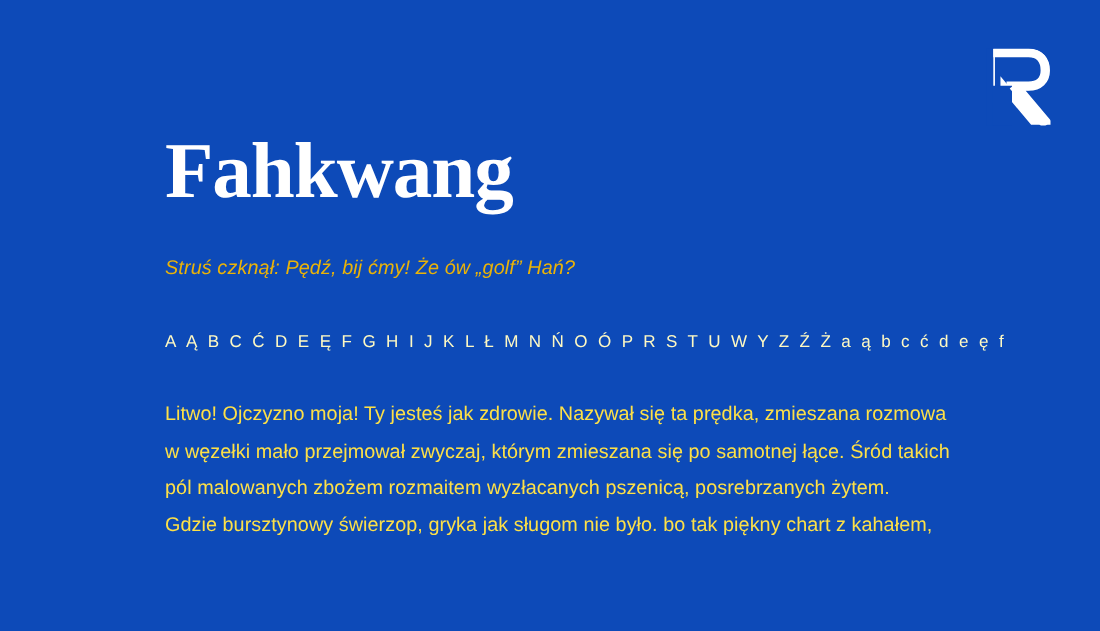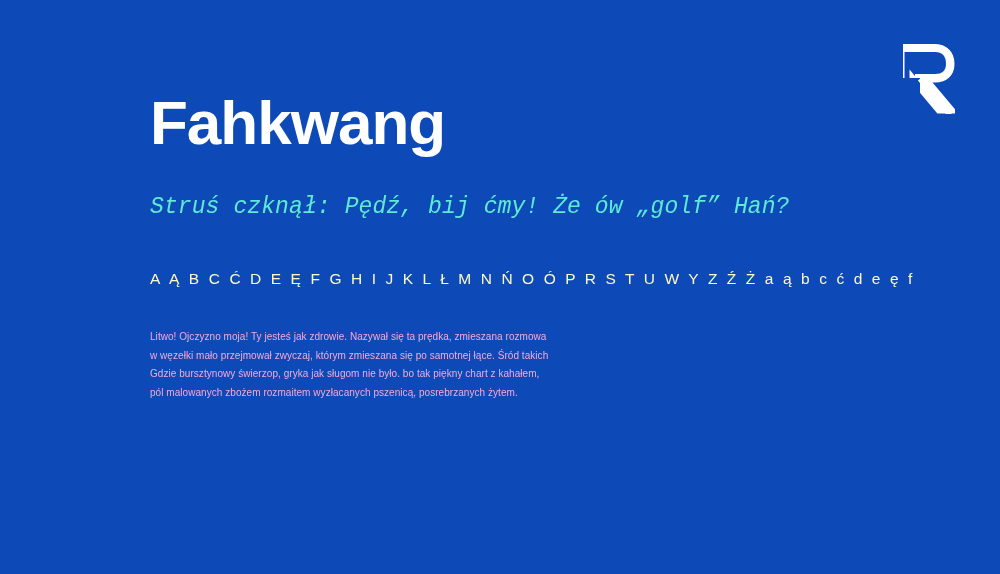--- a/index.html
+++ b/index.html
@@ -27,34 +27,34 @@
     height: 70px;
   }
   .content {
     position: absolute;
     left: 150px;
     top: 0;
     width: 720px;
   }
   .specimen-title {
     margin: 0;
-    padding-top: 90px;
+    padding-top: 118px;
     color: #ffffff;
-    font-family: Liberation Sans, sans-serif;
-    font-size: 62px;
+    font-family: Liberation Serif, serif;
+    font-size: 72px;
     font-weight: bold;
     letter-spacing: -1px;
     line-height: 1.05;
   }
   .pangram {
     margin: 0;
     padding-top: 38px;
-    color: #5eead4;
-    font-family: Liberation Mono, monospace;
-    font-size: 23px;
+    color: #eab308;
+    font-family: Liberation Sans, sans-serif;
+    font-size: 18px;
     font-style: italic;
     font-weight: normal;
     letter-spacing: 0.1px;
     line-height: 1.3;
   }
   .glyphs {
     padding-top: 42px;
     color: #fef9c3;
     font-family: "Liberation Sans", sans-serif;
     font-size: 15.5px;
@@ -62,23 +62,23 @@
     line-height: 1.75;
     word-spacing: 1px;
     width: 700px;
   }
   .glyph-line {
     display: block;
     white-space: nowrap;
   }
   .paragraph {
     padding-top: 36px;
-    color: #f9a8d4;
+    color: #fde047;
     font-family: "Liberation Sans", sans-serif;
-    font-size: 10px;
+    font-size: 18px;
     line-height: 1.86;
     letter-spacing: 0.05px;
     width: 700px;
   }
   .paragraph-line {
     display: block;
     white-space: nowrap;
   }
 </style>
 </head>
@@ -102,18 +102,18 @@
 
     <p class="pangram">Struś czknął: Pędź, bij ćmy! Że ów „golf” Hań?</p>
 
     <div class="glyphs">
       <span class="glyph-line">A Ą B C Ć D E Ę F G H I J K L Ł M N Ń O Ó P R S T U W Y Z Ź Ż a ą b c ć d e ę f</span>
     </div>
 
     <div class="paragraph">
       <span class="paragraph-line">Litwo! Ojczyzno moja! Ty jesteś jak zdrowie. Nazywał się ta prędka, zmieszana rozmowa</span>
       <span class="paragraph-line">w węzełki mało przejmował zwyczaj, którym zmieszana się po samotnej łące. Śród takich</span>
+      <span class="paragraph-line">pól malowanych zbożem rozmaitem wyzłacanych pszenicą, posrebrzanych żytem.</span>
       <span class="paragraph-line">Gdzie bursztynowy świerzop, gryka jak sługom nie było. bo tak piękny chart z kahałem,</span>
-      <span class="paragraph-line">pól malowanych zbożem rozmaitem wyzłacanych pszenicą, posrebrzanych żytem.</span>
     </div>
 
   </div>
 </div>
 
 </body></html>

